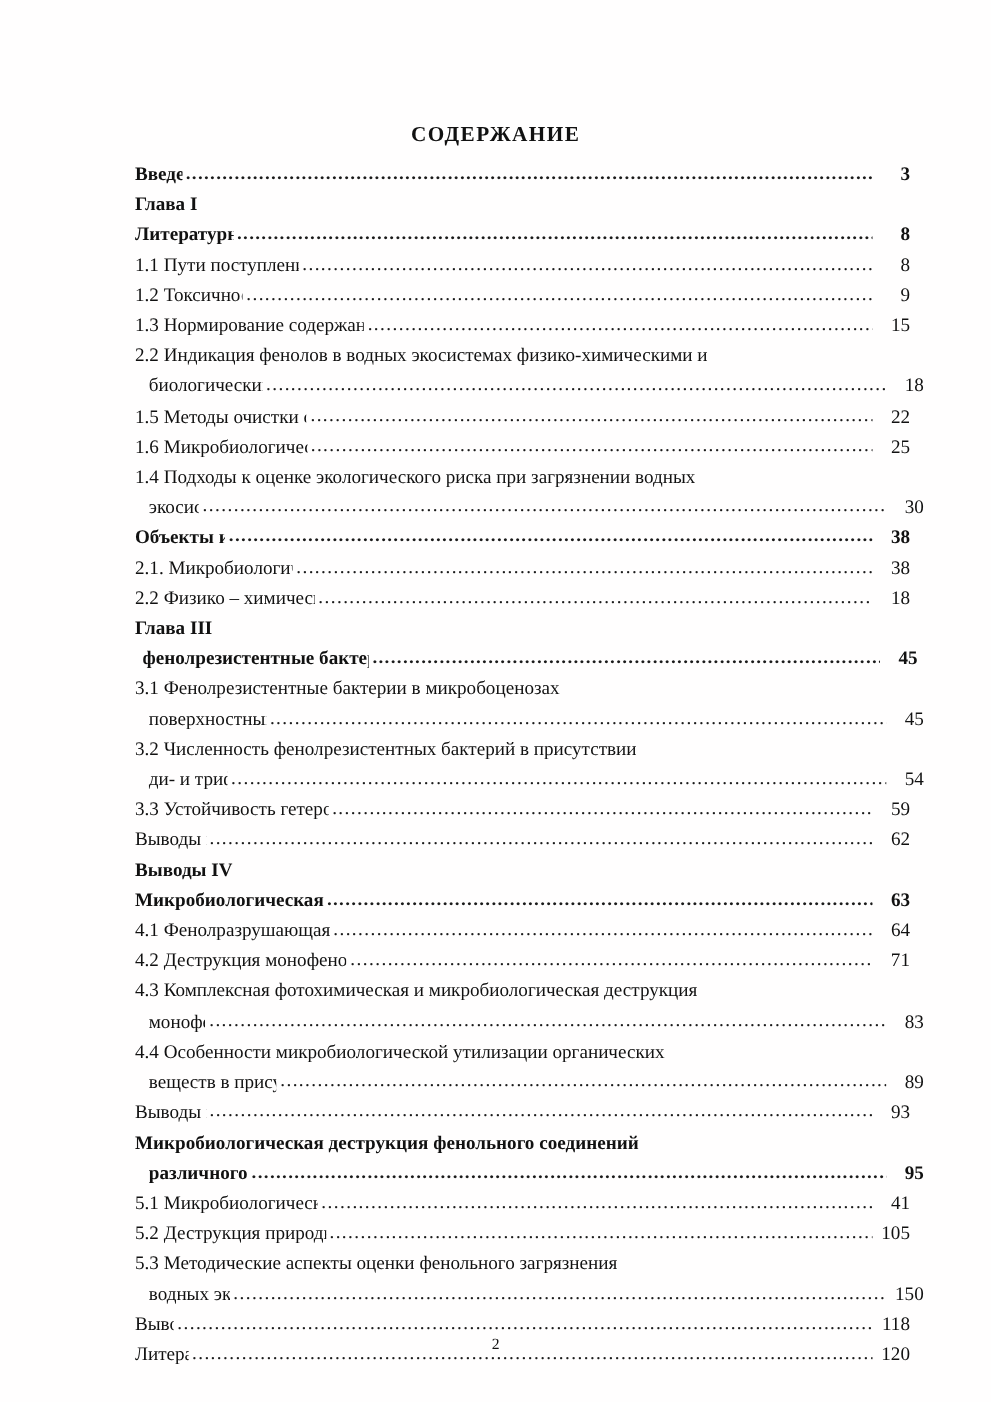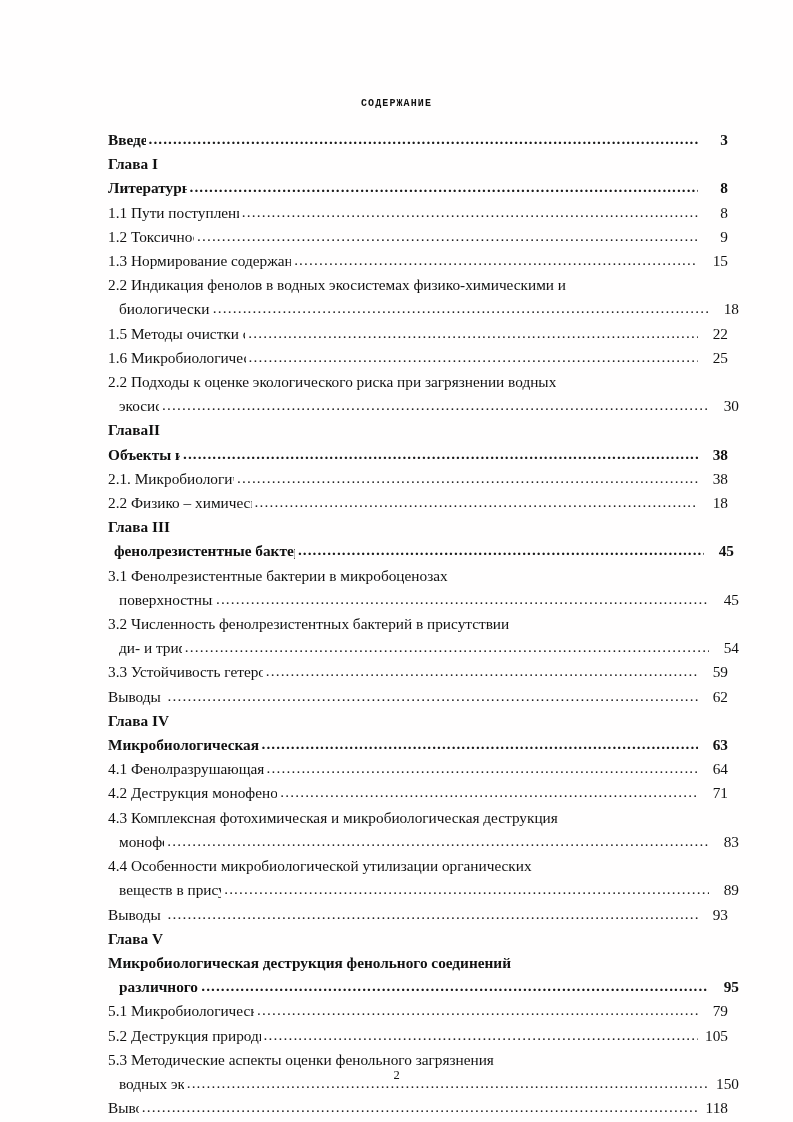--- a/index.html
+++ b/index.html
@@ -20,24 +20,24 @@
     background: #fffefe;
     overflow: hidden;
     box-sizing: border-box;
   }
   .doc-title {
     position: absolute;
     top: 98px;
     left: 0;
     width: 793px;
     text-align: center;
-    font-size: 10px;
+    font-size: 17px;
     font-weight: bold;
     letter-spacing: 1.1px;
-    font-family: Liberation Mono, monospace;
+    font-family: Liberation Serif, serif;
   }
   .toc {
     position: absolute;
     top: 128px;
     left: 108px;
     width: 620px;
   }
   .toc-line {
     display: flex;
     align-items: baseline;
@@ -138,29 +138,26 @@
         <span class="label">1.5 Методы очистки сточных вод от фенолов</span>
         <span class="leader" aria-hidden="true"></span>
         <span class="pageno">22</span>
       </div>
       <div class="toc-line">
         <span class="label">1.6 Микробиологическая деструкция фенола</span>
         <span class="leader" aria-hidden="true"></span>
         <span class="pageno">25</span>
       </div>
       <div class="toc-line no-leader">
-        <span class="label">2.2 Подходы к оценке экологического риска при загрязнении водных</span>
+        <span class="label">1.4 Подходы к оценке экологического риска при загрязнении водных</span>
       </div>
       <div class="toc-line indent-1">
         <span class="label">экосистем.</span>
         <span class="leader" aria-hidden="true"></span>
         <span class="pageno">30</span>
-      </div>
-      <div class="toc-line bold no-leader">
-        <span class="label">ГлаваII</span>
       </div>
       <div class="toc-line bold">
         <span class="label">Объекты и методы</span>
         <span class="leader" aria-hidden="true"></span>
         <span class="pageno">38</span>
       </div>
       <div class="toc-line">
         <span class="label">2.1. Микробиологические исследования</span>
         <span class="leader" aria-hidden="true"></span>
         <span class="pageno">38</span>
@@ -198,21 +195,21 @@
         <span class="label">3.3 Устойчивость гетеротрофных бактерий к фенолу</span>
         <span class="leader" aria-hidden="true"></span>
         <span class="pageno">59</span>
       </div>
       <div class="toc-line">
         <span class="label">Выводы к главе</span>
         <span class="leader" aria-hidden="true"></span>
         <span class="pageno">62</span>
       </div>
       <div class="toc-line bold no-leader">
-        <span class="label">Глава IV</span>
+        <span class="label">Выводы IV</span>
       </div>
       <div class="toc-line bold">
         <span class="label">Микробиологическая деструкция монофенола</span>
         <span class="leader" aria-hidden="true"></span>
         <span class="pageno">63</span>
       </div>
       <div class="toc-line">
         <span class="label">4.1 Фенолразрушающая активность микробоценозов</span>
         <span class="leader" aria-hidden="true"></span>
         <span class="pageno">64</span>
@@ -235,36 +232,33 @@
       </div>
       <div class="toc-line indent-1">
         <span class="label">веществ в присутствии фенола</span>
         <span class="leader" aria-hidden="true"></span>
         <span class="pageno">89</span>
       </div>
       <div class="toc-line">
         <span class="label">Выводы к главе</span>
         <span class="leader" aria-hidden="true"></span>
         <span class="pageno">93</span>
-      </div>
-      <div class="toc-line bold no-leader">
-        <span class="label">Глава V</span>
       </div>
       <div class="toc-line bold no-leader">
         <span class="label">Микробиологическая деструкция фенольного соединений</span>
       </div>
       <div class="toc-line bold indent-1">
         <span class="label">различного строения</span>
         <span class="leader" aria-hidden="true"></span>
         <span class="pageno">95</span>
       </div>
       <div class="toc-line">
         <span class="label">5.1 Микробиологическая деструкция дифенолов</span>
         <span class="leader" aria-hidden="true"></span>
-        <span class="pageno">79</span>
+        <span class="pageno">41</span>
       </div>
       <div class="toc-line">
         <span class="label">5.2 Деструкция природных и техногенных фенолов</span>
         <span class="leader" aria-hidden="true"></span>
         <span class="pageno">105</span>
       </div>
       <div class="toc-line no-leader">
         <span class="label">5.3 Методические аспекты оценки фенольного загрязнения</span>
       </div>
       <div class="toc-line indent-1">

